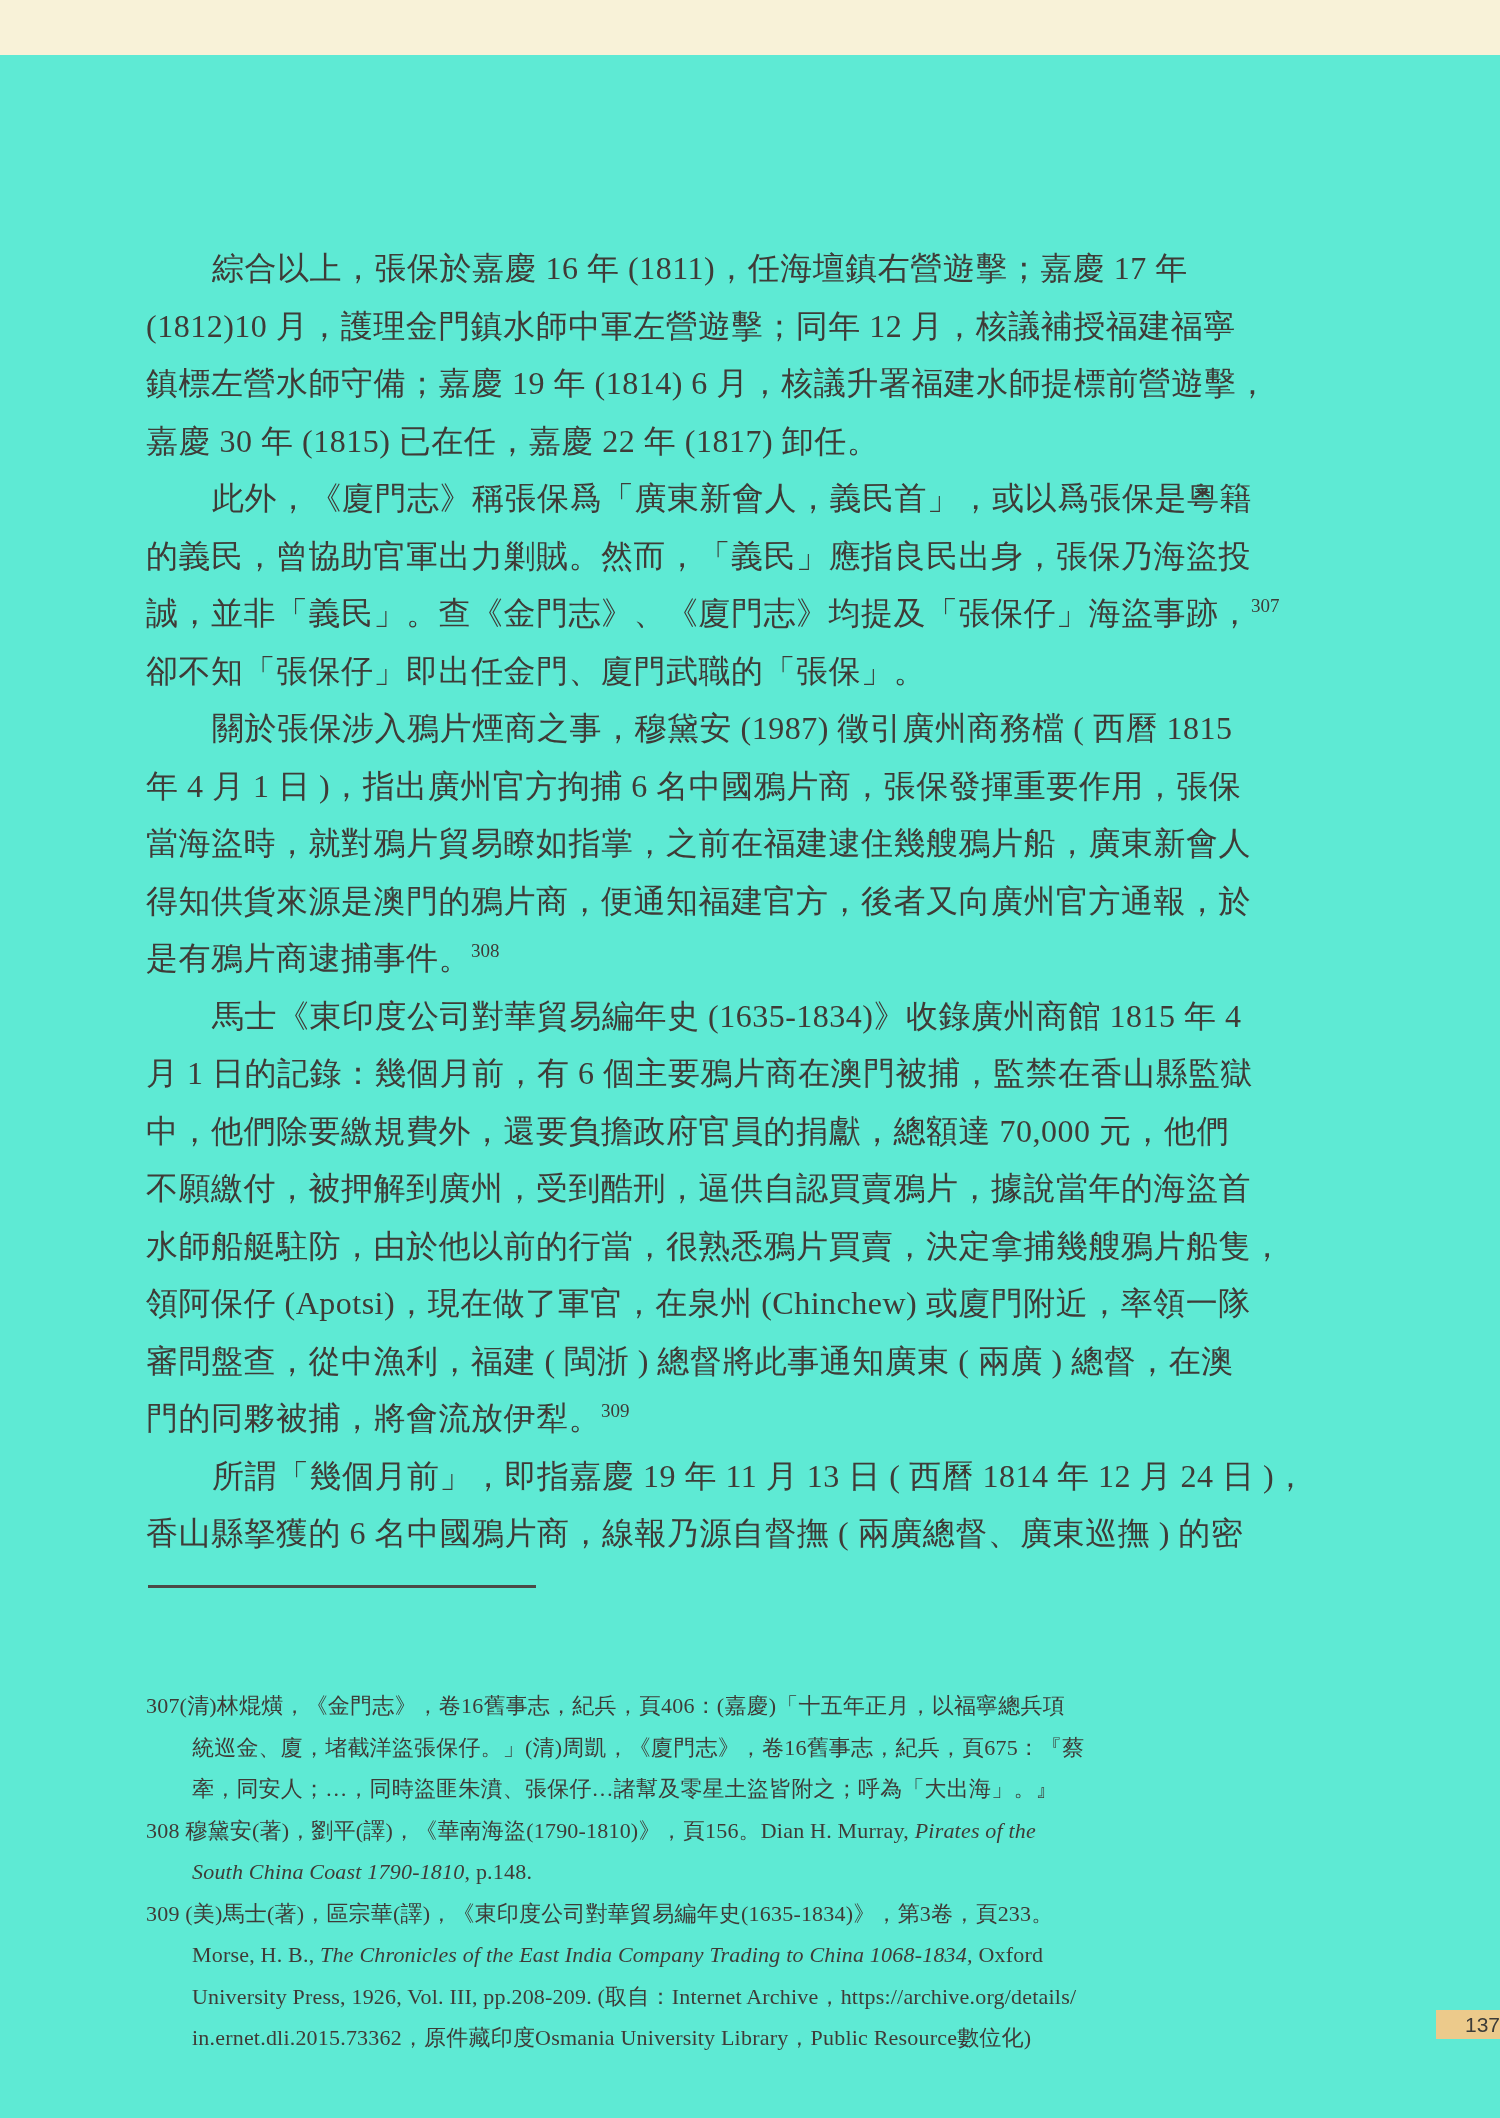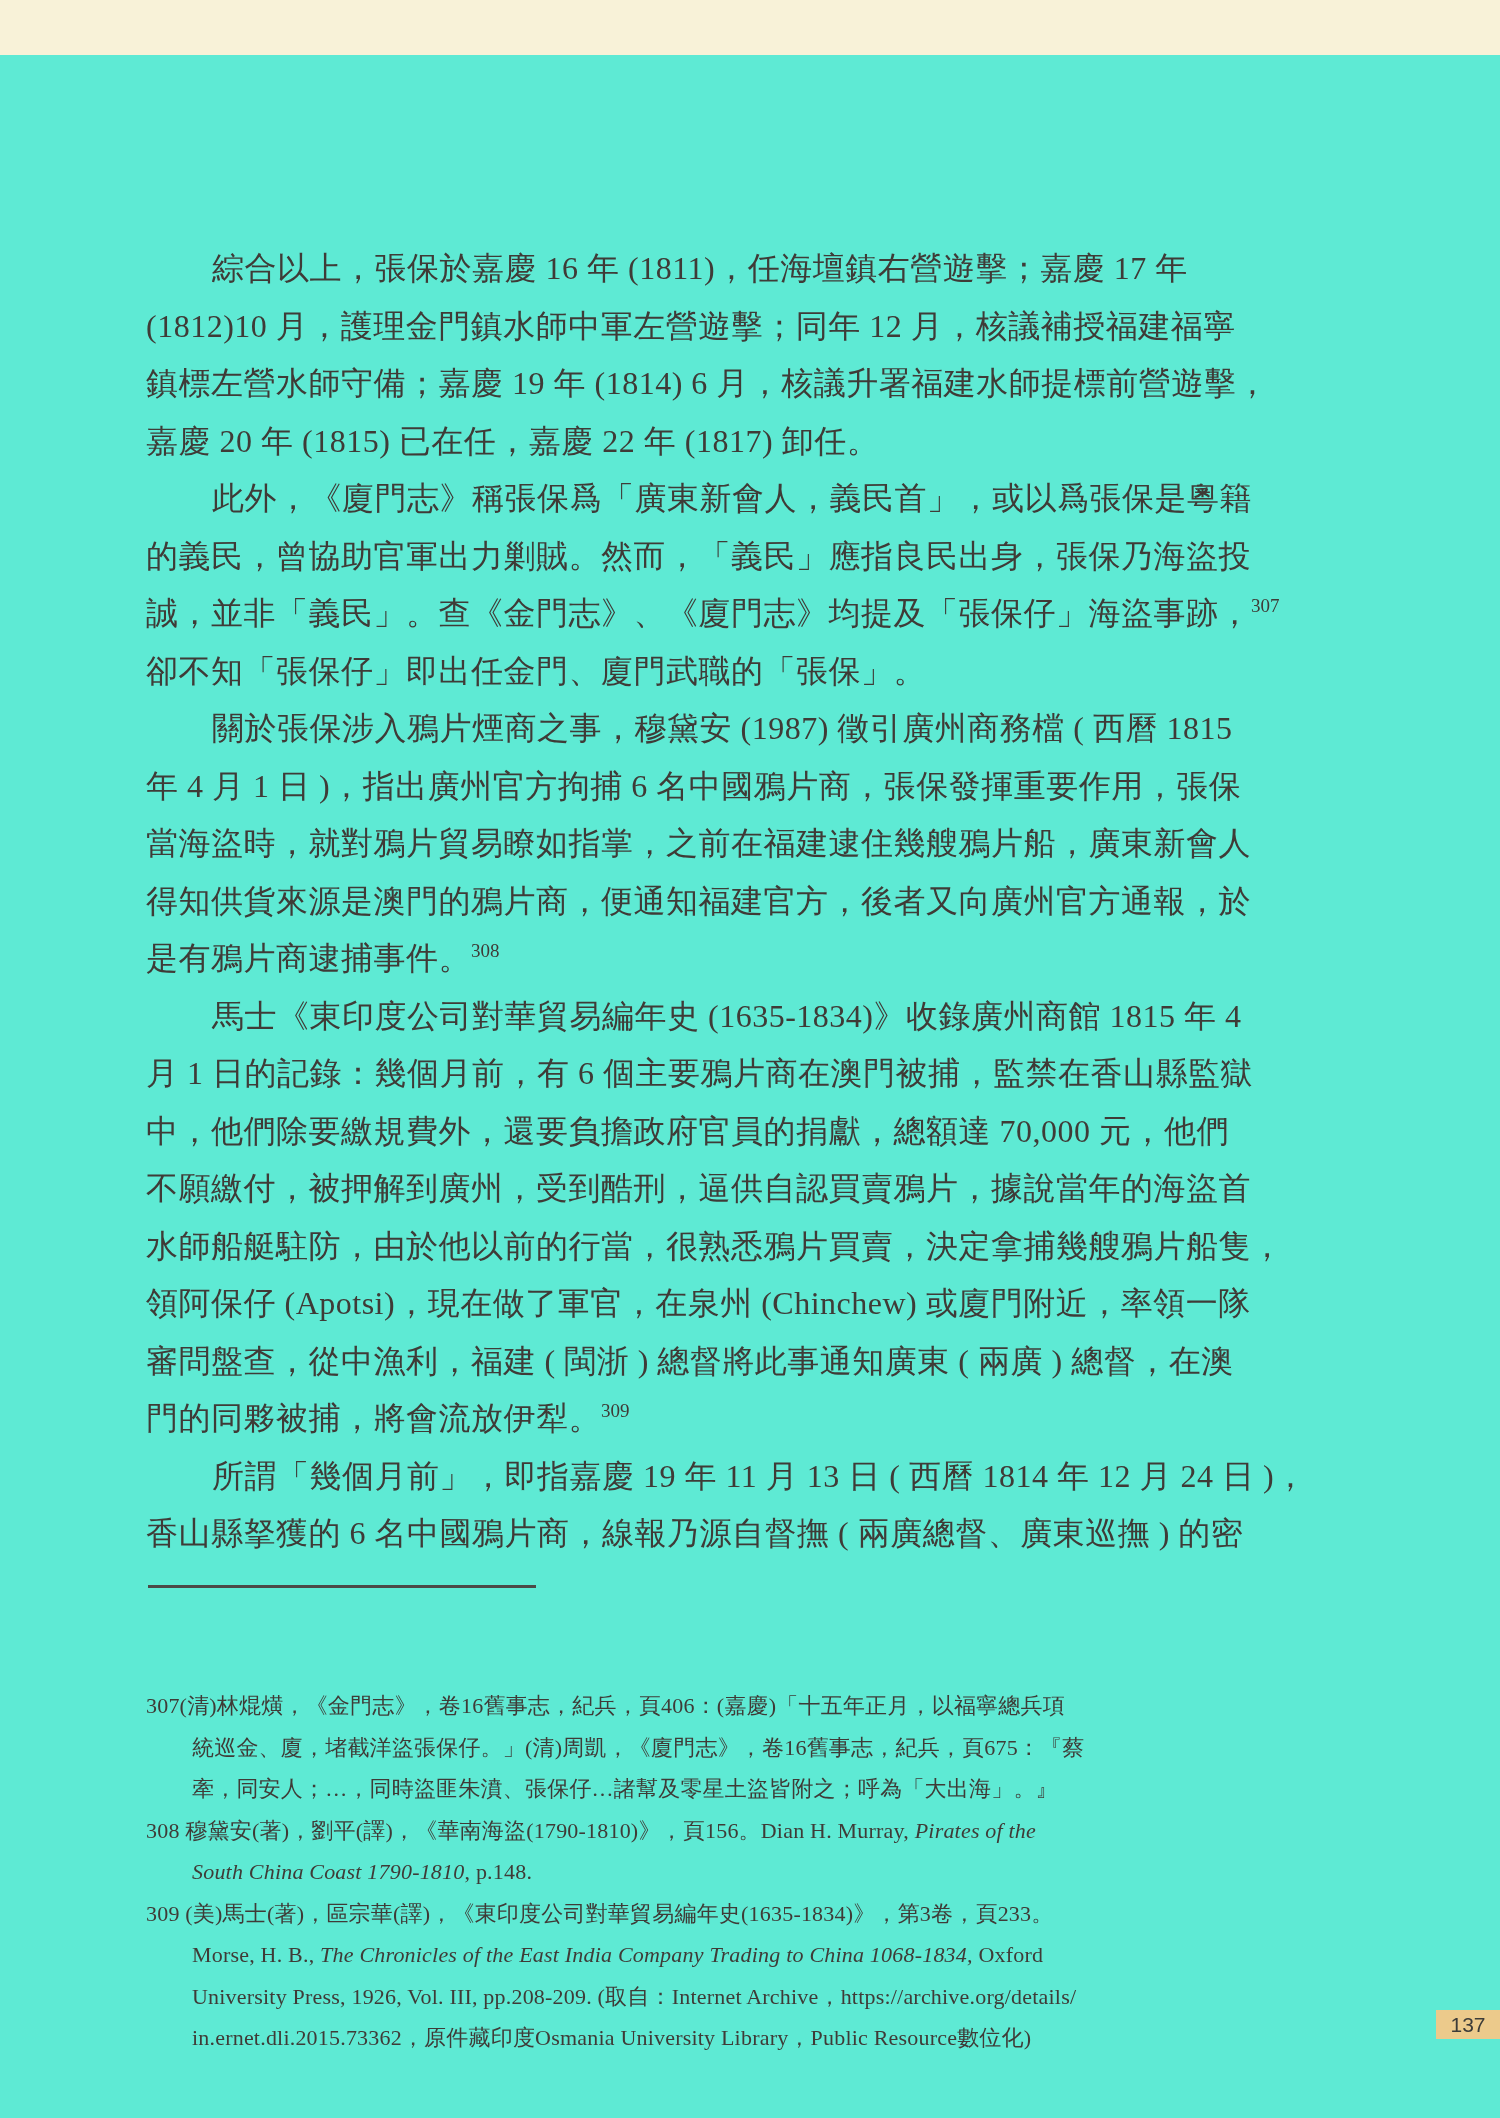--- a/index.html
+++ b/index.html
@@ -31,37 +31,37 @@
   .footnotes{
     position:absolute;left:146px;top:1685px;width:1280px;
     font-size:22px;line-height:41.5px;letter-spacing:0.2px;
   }
   .fline{white-space:nowrap;height:41.5px;}
   .fline.cont{padding-left:46px;font-family:Liberation Serif, serif;}
   .it{font-style:italic;}
   .page-num{
     position:absolute;right:0;top:2010px;width:64px;height:29px;
     background:#ecca8b;
-    display:flex;align-items:center;justify-content:center;
+    display:flex;align-items:center;justify-content:flex-end;
     font-family:"Liberation Sans","DejaVu Sans",sans-serif;
     font-size:21px;color:#3d3c38;
   }
 </style>
 </head>
 <body>
 
 <div class="page">
 
   <div class="top-band"></div>
 
   <main class="body-text">
     <div class="bline indent"><span>綜合以上，張保於嘉慶 16 年 (1811)，任海壇鎮右營遊擊；嘉慶 17 年</span></div>
     <div class="bline"><span>(1812)10 月，護理金門鎮水師中軍左營遊擊；同年 12 月，核議補授福建福寧</span></div>
     <div class="bline"><span>鎮標左營水師守備；嘉慶 19 年 (1814) 6 月，核議升署福建水師提標前營遊擊，</span></div>
-    <div class="bline"><span>嘉慶 20 年 (1815) 已在任，嘉慶 22 年 (1817) 卸任。</span></div>
+    <div class="bline"><span>嘉慶 30 年 (1815) 已在任，嘉慶 22 年 (1817) 卸任。</span></div>
     <div class="bline indent"><span>此外，《廈門志》稱張保爲「廣東新會人，義民首」，或以爲張保是粵籍</span></div>
     <div class="bline"><span>的義民，曾協助官軍出力剿賊。然而，「義民」應指良民出身，張保乃海盜投</span></div>
     <div class="bline"><span>誠，並非「義民」。查《金門志》、《廈門志》均提及「張保仔」海盜事跡，</span><sup>307</sup></div>
     <div class="bline"><span>卻不知「張保仔」即出任金門、廈門武職的「張保」。</span></div>
     <div class="bline indent"><span>關於張保涉入鴉片煙商之事，穆黛安 (1987) 徵引廣州商務檔 ( 西曆 1815</span></div>
     <div class="bline"><span>年 4 月 1 日 )，指出廣州官方拘捕 6 名中國鴉片商，張保發揮重要作用，張保</span></div>
     <div class="bline"><span>當海盜時，就對鴉片貿易瞭如指掌，之前在福建逮住幾艘鴉片船，廣東新會人</span></div>
     <div class="bline"><span>得知供貨來源是澳門的鴉片商，便通知福建官方，後者又向廣州官方通報，於</span></div>
     <div class="bline"><span>是有鴉片商逮捕事件。</span><sup>308</sup></div>
     <div class="bline indent"><span>馬士《東印度公司對華貿易編年史 (1635-1834)》收錄廣州商館 1815 年 4</span></div>

